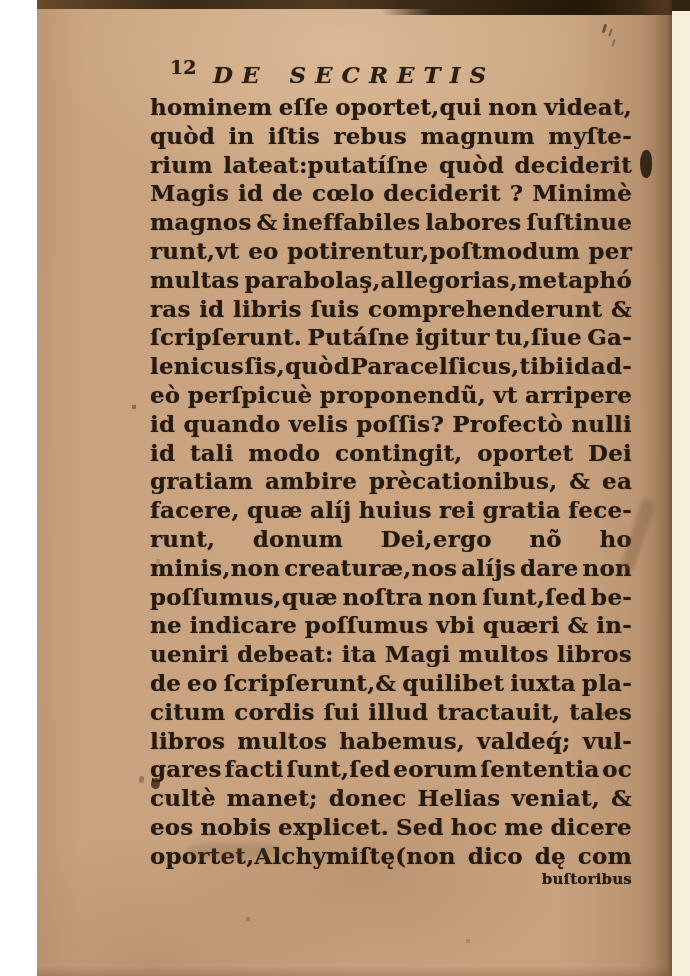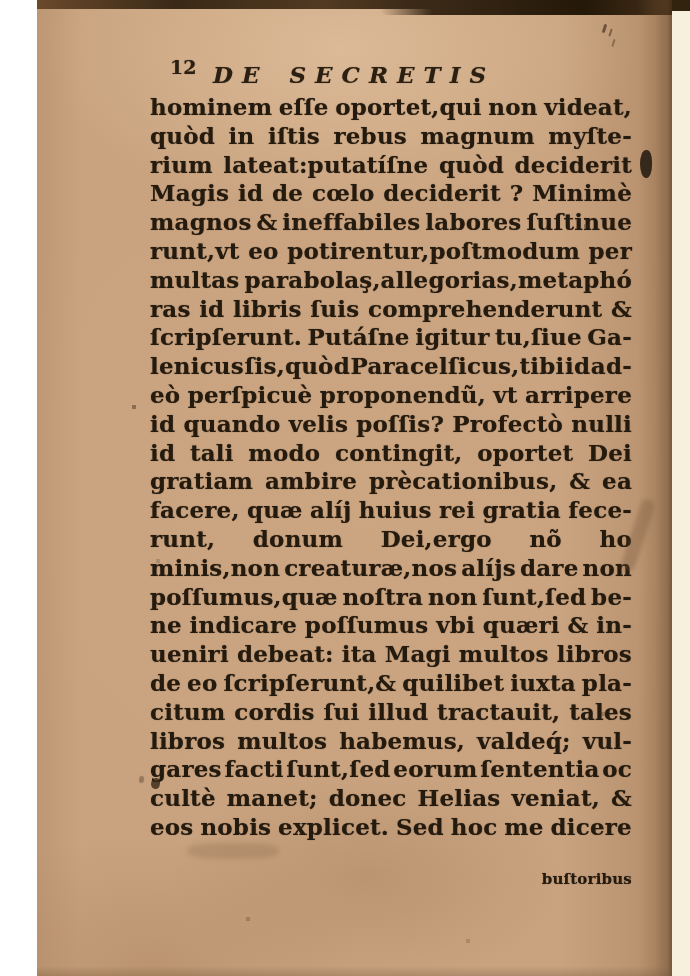--- a/index.html
+++ b/index.html
@@ -155,20 +155,21 @@
         <div class="line"><span>minis,non</span><span>creaturæ,nos</span><span>alíjs</span><span>dare</span><span>non</span></div>
         <div class="line"><span>poſſumus,quæ</span><span>noſtra</span><span>non</span><span>ſunt,ſed</span><span>be-</span></div>
         <div class="line"><span>ne</span><span>indicare</span><span>poſſumus</span><span>vbi</span><span>quæri</span><span>&amp;</span><span>in-</span></div>
         <div class="line"><span>ueniri</span><span>debeat:</span><span>ita</span><span>Magi</span><span>multos</span><span>libros</span></div>
         <div class="line"><span>de</span><span>eo</span><span>ſcripſerunt,&amp;</span><span>quilibet</span><span>iuxta</span><span>pla-</span></div>
         <div class="line"><span>citum</span><span>cordis</span><span>ſui</span><span>illud</span><span>tractauit,</span><span>tales</span></div>
         <div class="line"><span>libros</span><span>multos</span><span>habemus,</span><span>valdeq́;</span><span>vul-</span></div>
         <div class="line"><span>gares</span><span>facti</span><span>ſunt,ſed</span><span>eorum</span><span>ſententia</span><span>oc</span></div>
         <div class="line"><span>cultè</span><span>manet;</span><span>donec</span><span>Helias</span><span>veniat,</span><span>&amp;</span></div>
         <div class="line"><span>eos</span><span>nobis</span><span>explicet.</span><span>Sed</span><span>hoc</span><span>me</span><span>dicere</span></div>
+        <div class="line"><span>oportet,Alchymiſtę(non</span><span>dico</span><span>dę</span><span>com</span></div>
       </div>
 
     <div class="catchword-line">buſtoribus</div>
 
     <div class="edge-notch"></div>
     <div class="edge-streak"></div>
     <div class="stray-ink-mark"></div>
     <div class="smudge"></div>
     <div class="ink-blot"></div>
     <div class="specks"></div>

